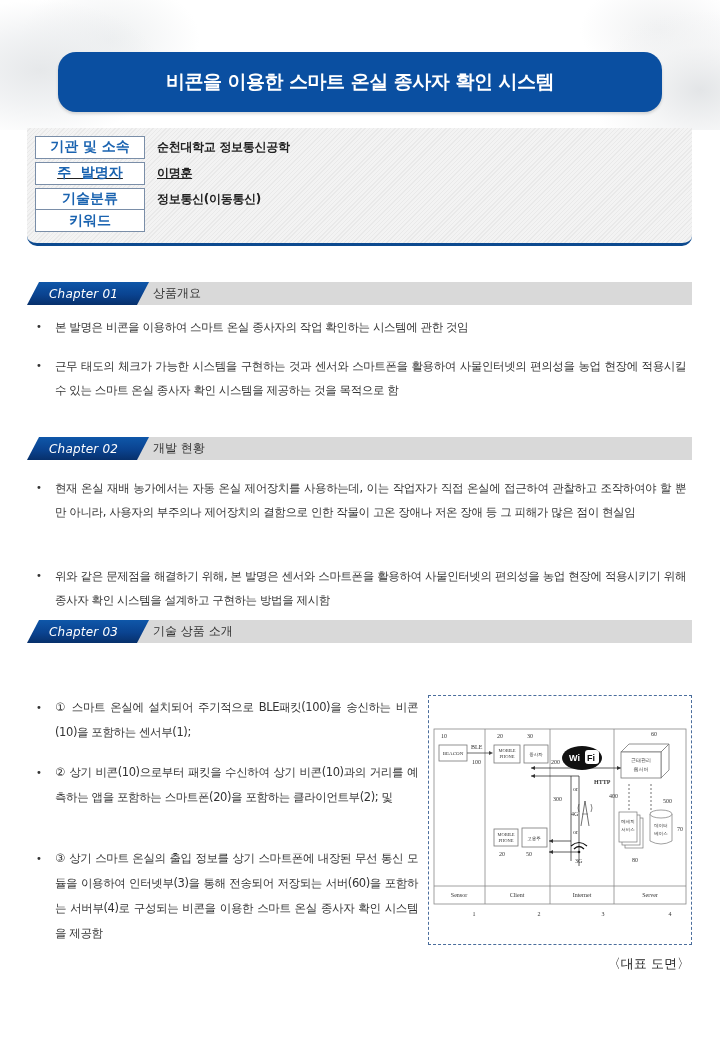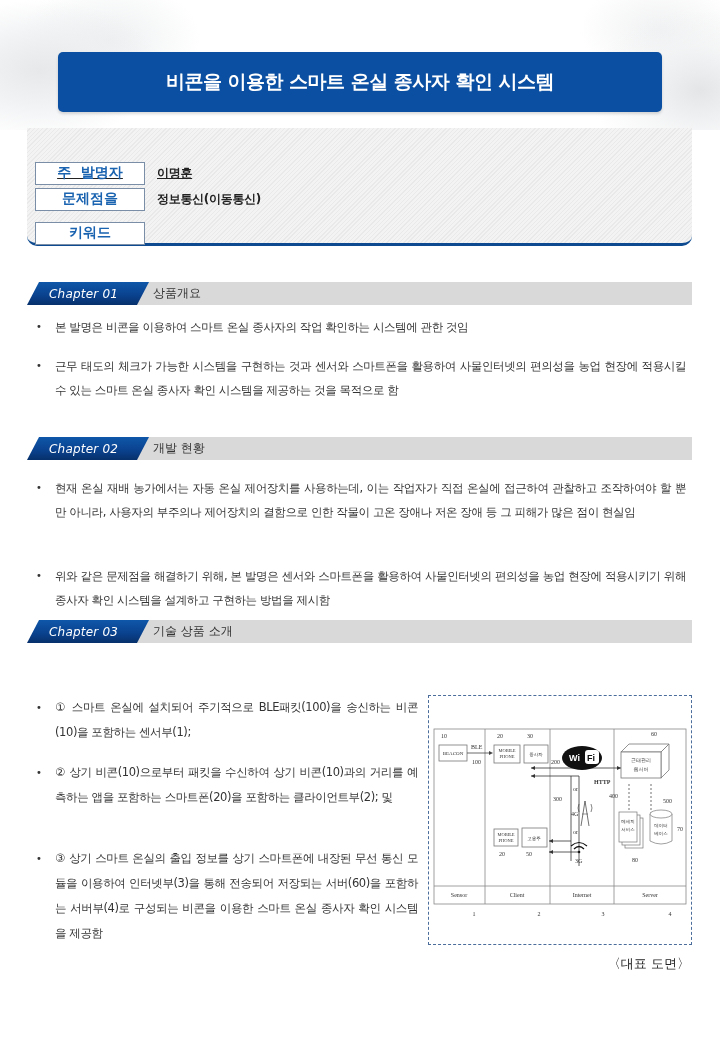--- a/index.html
+++ b/index.html
@@ -8,21 +8,21 @@
 
   
   .sky { position: absolute; left: 0; top: 0; width: 720px; height: 130px; overflow: hidden;
     background: radial-gradient(ellipse 120px 70px at 40px 70px, #e6e8ea 0%, rgba(235,237,239,0.7) 50%, rgba(255,255,255,0) 100%),
                 radial-gradient(ellipse 90px 60px at 110px 40px, #eef0f1 0%, rgba(255,255,255,0) 100%),
                 radial-gradient(ellipse 110px 80px at 700px 90px, #e3e5e7 0%, rgba(240,241,242,0.6) 55%, rgba(255,255,255,0) 100%),
                 radial-gradient(ellipse 80px 50px at 660px 30px, #f0f1f2 0%, rgba(255,255,255,0) 100%),
                 #ffffff; }
 
   .title-banner { position: absolute; left: 58px; top: 52px; width: 604px; height: 60px; background: #0a4fa1;
-    border-radius: 5px; display: flex; align-items: center; justify-content: center;
+    border-radius: 18px; display: flex; align-items: center; justify-content: center;
     box-shadow: 0 2px 3px rgba(0,0,0,0.15); }
   .title-banner span { color: #fff; font-size: 19px; font-weight: bold; letter-spacing: -0.5px; }
 
   
   .info-box { position: absolute; left: 27px; top: 128px; width: 665px; height: 118px;
     background: repeating-linear-gradient(135deg, #f3f3f3 0px, #f3f3f3 2px, #e9e9e9 2px, #e9e9e9 3px);
     border-bottom: 3px solid #0d4a8f; border-radius: 0 0 10px 10px; }
   .info-row { position: absolute; left: 8px; height: 24px; display: flex; align-items: center; }
   .info-label { width: 110px; height: 23px; background: #fff; border: 1px solid #7a8ea8;
     display: flex; align-items: center; justify-content: center; color: #1a63b0; font-weight: bold; font-size: 14px; }
@@ -49,29 +49,33 @@
 </head>
 <body>
 
 <div class="sky"></div>
 
 <div class="title-banner">
   <span>비콘을 이용한 스마트 온실 종사자 확인 시스템</span>
 </div>
 
 <div class="info-box">
+  <div class="info-row" style="top:7px;">
+    <div class="info-label">기관 및 소속</div>
+    <div class="info-value">순천대학교 정보통신공학</div>
+  </div>
   <div class="info-row" style="top:33px;text-decoration:underline;">
     <div class="info-label" style="white-space:pre;">주  발명자</div>
     <div class="info-value">이명훈</div>
   </div>
   <div class="info-row" style="top:59px;">
-    <div class="info-label">문제점을</div>
+    <div class="info-label">기술분류</div>
     <div class="info-value">정보통신(이동통신)</div>
   </div>
-  <div class="info-row" style="top:93px;">
+  <div class="info-row" style="top:81px;flex-direction:column;">
     <div class="info-label">키워드</div>
   </div>
 </div>
 
 <div class="chapter" style="top:282px;">
   <div class="bar"></div>
   <div class="tag">
       <span>Chapter 01</span>
     </div>
   <div class="name">상품개요</div>

